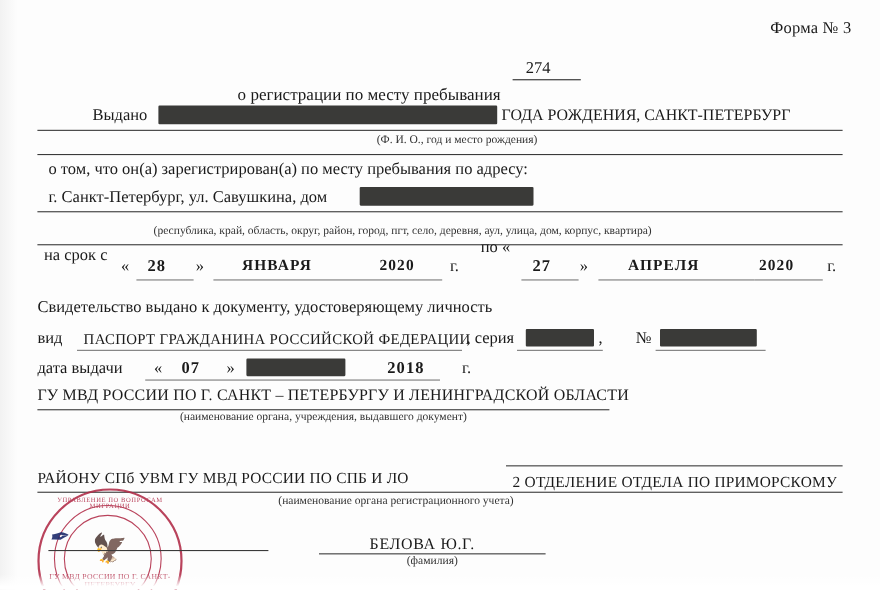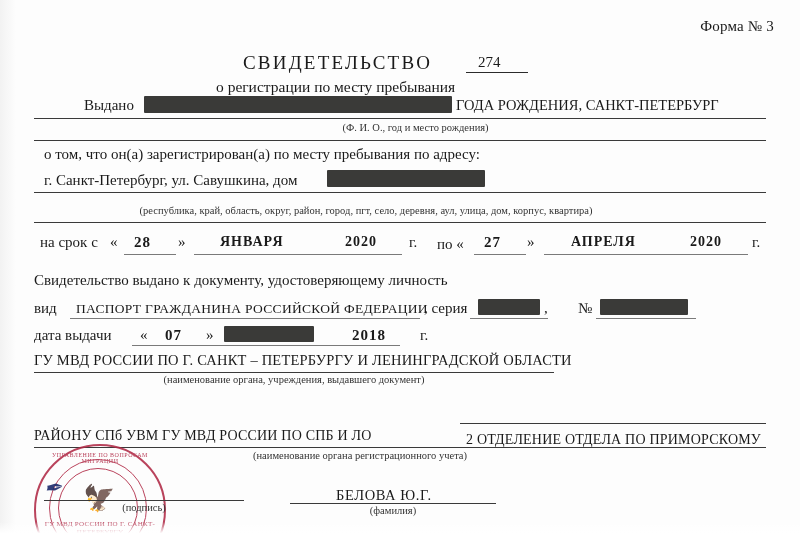--- a/index.html
+++ b/index.html
@@ -162,21 +162,20 @@
     background: linear-gradient(to right, #f2f2f2, rgba(255,255,255,0));
   }
 </style>
 </head>
 <body>
 
 <div id="doc">
 
   <div class="abs form-no">Форма № 3</div>
 
-  <div class="abs title-main">СВИДЕТЕЛЬСТВО</div>
   <div class="abs number-value">274</div>
   <div class="abs number-underline"></div>
   <div class="abs title-sub">о регистрации по месту пребывания</div>
 
   <div class="abs lbl" style="left:84px; top:97px;">Выдано</div>
   <div class="abs redact" style="left:144px; top:96px; width:308px; height:17px;"></div>
   <div class="abs lbl" style="left:456px; top:97px; font-size:14.5px;">ГОДА РОЖДЕНИЯ, САНКТ-ПЕТЕРБУРГ</div>
   <div class="abs rule" style="left:34px; top:118px; width:732px;"></div>
 
   <div class="abs lbl-xs" style="left:16px; top:122px; width:799px; text-align:center;">(Ф. И. О., год и место рождения)</div>
@@ -184,28 +183,28 @@
 
   <div class="abs lbl" style="left:44px; top:172px;">г. Санкт-Петербург, ул. Савушкина, дом</div>
 
   <div class="abs lbl" style="left:44px; top:146px;">о том, что он(а) зарегистрирован(а) по месту пребывания по адресу:</div>
   <div class="abs redact" style="left:327px; top:170px; width:158px; height:17px;"></div>
   <div class="abs rule" style="left:34px; top:192px; width:732px;"></div>
 
   <div class="abs lbl-xs" style="left:0; top:205px; width:732px; text-align:center;">(республика, край, область, округ, район, город, пгт, село, деревня, аул, улица, дом, корпус, квартира)</div>
   <div class="abs rule" style="left:34px; top:222px; width:732px;"></div>
 
-  <div class="abs lbl" style="left:40px; top:234px;">на срок с</div>
+  <div class="abs lbl" style="left:40px; top:224px;">на срок с</div>
   <div class="abs lbl" style="left:110px; top:234px;">«</div>
   <div class="abs lbl" style="left:134px; top:234px; font-weight:bold; letter-spacing:1px;">28</div>
   <div class="abs lbl" style="left:178px; top:234px;">»</div>
   <div class="abs lbl" style="left:220px; top:234px; font-weight:bold; letter-spacing:1px; font-size:14px;">ЯНВАРЯ</div>
   <div class="abs lbl" style="left:345px; top:234px; font-weight:bold; letter-spacing:1px; font-size:14px;">2020</div>
   <div class="abs lbl" style="left:409px; top:234px;">г.</div>
-  <div class="abs lbl" style="left:437px; top:236px;">по «</div>
+  <div class="abs lbl" style="left:437px; top:217px;">по «</div>
   <div class="abs lbl" style="left:484px; top:234px; font-weight:bold; letter-spacing:1px;">27</div>
   <div class="abs lbl" style="left:527px; top:234px;">»</div>
   <div class="abs lbl" style="left:571px; top:234px; font-weight:bold; letter-spacing:1px; font-size:14px;">АПРЕЛЯ</div>
   <div class="abs lbl" style="left:690px; top:234px; font-weight:bold; letter-spacing:1px; font-size:14px;">2020</div>
   <div class="abs lbl" style="left:752px; top:234px;">г.</div>
 
   <div class="abs rule-thin" style="left:124px; top:254px; width:52px;"></div>
   <div class="abs rule-thin" style="left:194px; top:254px; width:146px;"></div>
   <div class="abs rule-thin" style="left:340px; top:254px; width:62px;"></div>
   <div class="abs rule-thin" style="left:474px; top:254px; width:52px;"></div>
@@ -250,21 +249,20 @@
     <div class="stamp-inner2"></div>
     <div class="stamp-text-top">УПРАВЛЕНИЕ  ПО  ВОПРОСАМ  МИГРАЦИИ</div>
     <div class="stamp-eagle">🦅</div>
     <div class="stamp-mid">ГУ МВД РОССИИ ПО Г. САНКТ-ПЕТЕРБУРГУ</div>
 
   </div>
 
   <div class="abs signature">✒︎</div>
 
   <div class="abs rule" style="left:44px; top:500px; width:200px;"></div>
-  <div class="abs lbl-xs" style="left:44px; top:502px; width:200px; text-align:center;">(подпись)</div>
 
   <div class="abs lbl" style="left:336px; top:487px; font-size:14.5px; letter-spacing:0.6px;">БЕЛОВА Ю.Г.</div>
   <div class="abs rule" style="left:290px; top:503px; width:206px;"></div>
   <div class="abs lbl-xs" style="left:290px; top:505px; width:206px; text-align:center;">(фамилия)</div>
 
   <div class="abs edge-left"></div>
   <div class="abs bottom-fade"></div>
 </div>
 
 </body></html>

